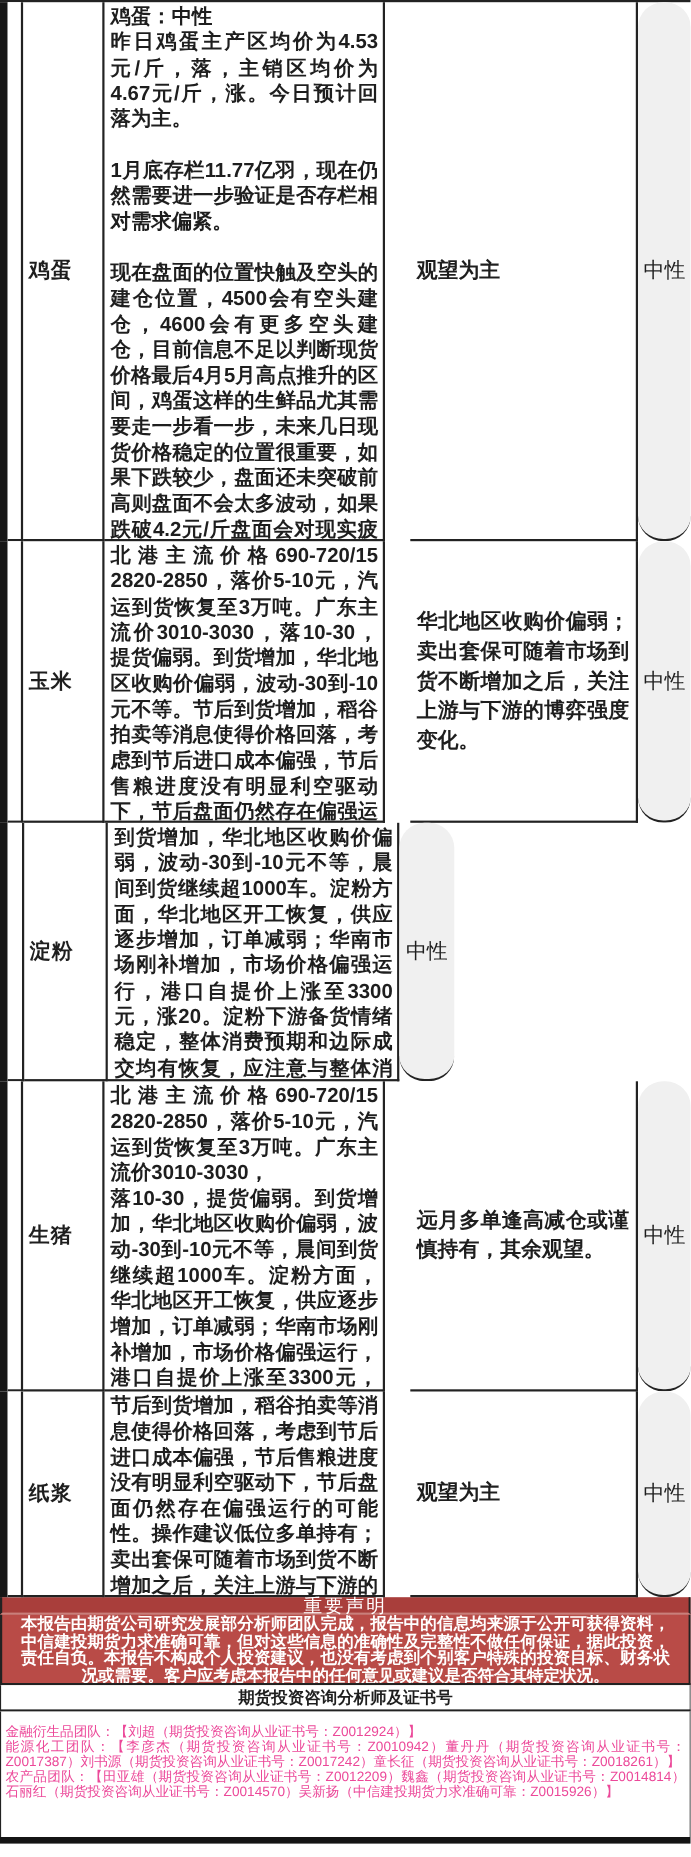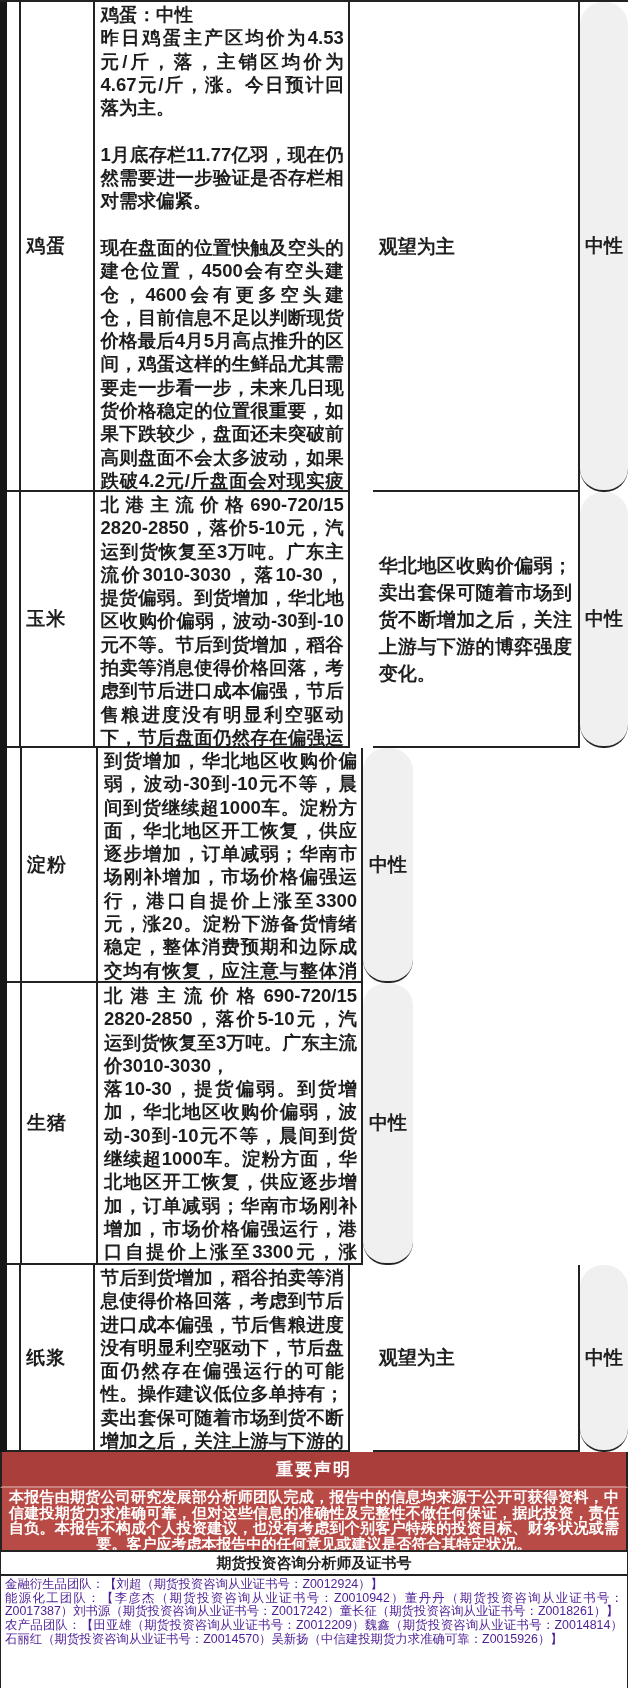--- a/index.html
+++ b/index.html
@@ -31,50 +31,50 @@
   }
   .c-suggest{
     width:215px;border-right:2px solid #222;border-bottom:2px solid #222;
     display:flex;align-items:center;padding:0 6px;
     font-size:19px;line-height:27px;font-weight:bold;margin-left:23px;
   }
   .suggest-inner{display:block;width:100%;text-align:justify;white-space:pre-line;}
   .c-rating{
     width:50px;background:#f0f0f0;border-bottom:2px solid #222;
     display:flex;align-items:center;justify-content:center;
-    font-size:19px;font-weight:bold;border-radius:23px;
+    font-size:19px;font-weight:normal;border-radius:23px;
   }
   
   .notice-title{
-    height:36px;background:#a93e3b;color:#ffffff;
+    height:16px;background:#a93e3b;color:#ffffff;
     border-left:2px solid #222;border-right:2px solid #222;
     border-bottom:2px solid #c97f7b;
     display:flex;align-items:center;justify-content:center;
-    font-size:17px;font-weight:bold;letter-spacing:2px;box-sizing:border-box;
+    font-size:17px;font-weight:normal;letter-spacing:2px;box-sizing:border-box;
   }
   .notice-body{
     height:64px;background:#b94b47;color:#ffffff;
     border-left:2px solid #222;border-right:2px solid #222;
     border-bottom:2px solid #222;
     font-size:15px;line-height:15.7px;font-weight:bold;
-    padding:1px 7px;text-align:justify;text-align-last:center;
+    padding:1px 17px;text-align:justify;text-align-last:center;
     box-sizing:border-box;overflow:hidden;
   }
   
   .analyst-header{
     height:24px;background:#ffffff;
     border-left:1px solid #222;border-right:1px solid #222;border-bottom:2px solid #222;
     display:flex;align-items:center;justify-content:center;
     font-size:15px;font-weight:bold;box-sizing:border-box;
   }
   .analyst-list{
     height:114px;background:#ffffff;
     border-left:1px solid #222;border-right:1px solid #222;
-    padding:2px 4px;box-sizing:border-box;overflow:hidden;
-    font-size:12.4px;line-height:13.7px;color:#4c1d95;
+    padding:12px 4px;box-sizing:border-box;overflow:hidden;
+    font-size:12.4px;line-height:13.7px;color:#ec4899;
   }
   .analyst-line{margin:0;text-align:justify;}
   .bottom-strip{height:6px;background:#141414;}
 </style>
 </head>
 <body>
 
 <div class="page">
 
   <div class="commodity-table">
@@ -113,20 +113,23 @@
       <div class="c-analysis">到货增加，华北地区收购价偏弱，波动-30到-10元不等，晨间到货继续超1000车。淀粉方面，华北地区开工恢复，供应逐步增加，订单减弱；华南市场刚补增加，市场价格偏强运行，港口自提价上涨至3300元，涨20。淀粉下游备货情绪稳定，整体消费预期和边际成交均有恢复，应注意与整体消费恢复预期的联动性</div>
       <div class="c-rating">中性</div>
     </div>
 
     <div class="trow">
       <div class="c-strip"></div>
       <div class="c-empty"></div>
       <div class="c-name">生猪</div>
       <div class="c-analysis">北港主流价格690-720/15 2820-2850，落价5-10元，汽运到货恢复至3万吨。广东主流价3010-3030，
 落10-30，提货偏弱。到货增加，华北地区收购价偏弱，波动-30到-10元不等，晨间到货继续超1000车。淀粉方面，华北地区开工恢复，供应逐步增加，订单减弱；华南市场刚补增加，市场价格偏强运行，港口自提价上涨至3300元，涨20。</div>
+      <div class="c-suggest">
+          <span class="suggest-inner">远月多单逢高减仓或谨慎持有，其余观望。</span>
+        </div>
       <div class="c-rating">中性</div>
     </div>
 
     <div class="trow">
       <div class="c-strip"></div>
       <div class="c-empty"></div>
       <div class="c-name">纸浆</div>
       <div class="c-analysis">节后到货增加，稻谷拍卖等消息使得价格回落，考虑到节后进口成本偏强，节后售粮进度没有明显利空驱动下，节后盘面仍然存在偏强运行的可能性。操作建议低位多单持有；卖出套保可随着市场到货不断增加之后，关注上游与下游的博弈强度变化。</div>
       <div class="c-suggest">
           <span class="suggest-inner">观望为主</span>

